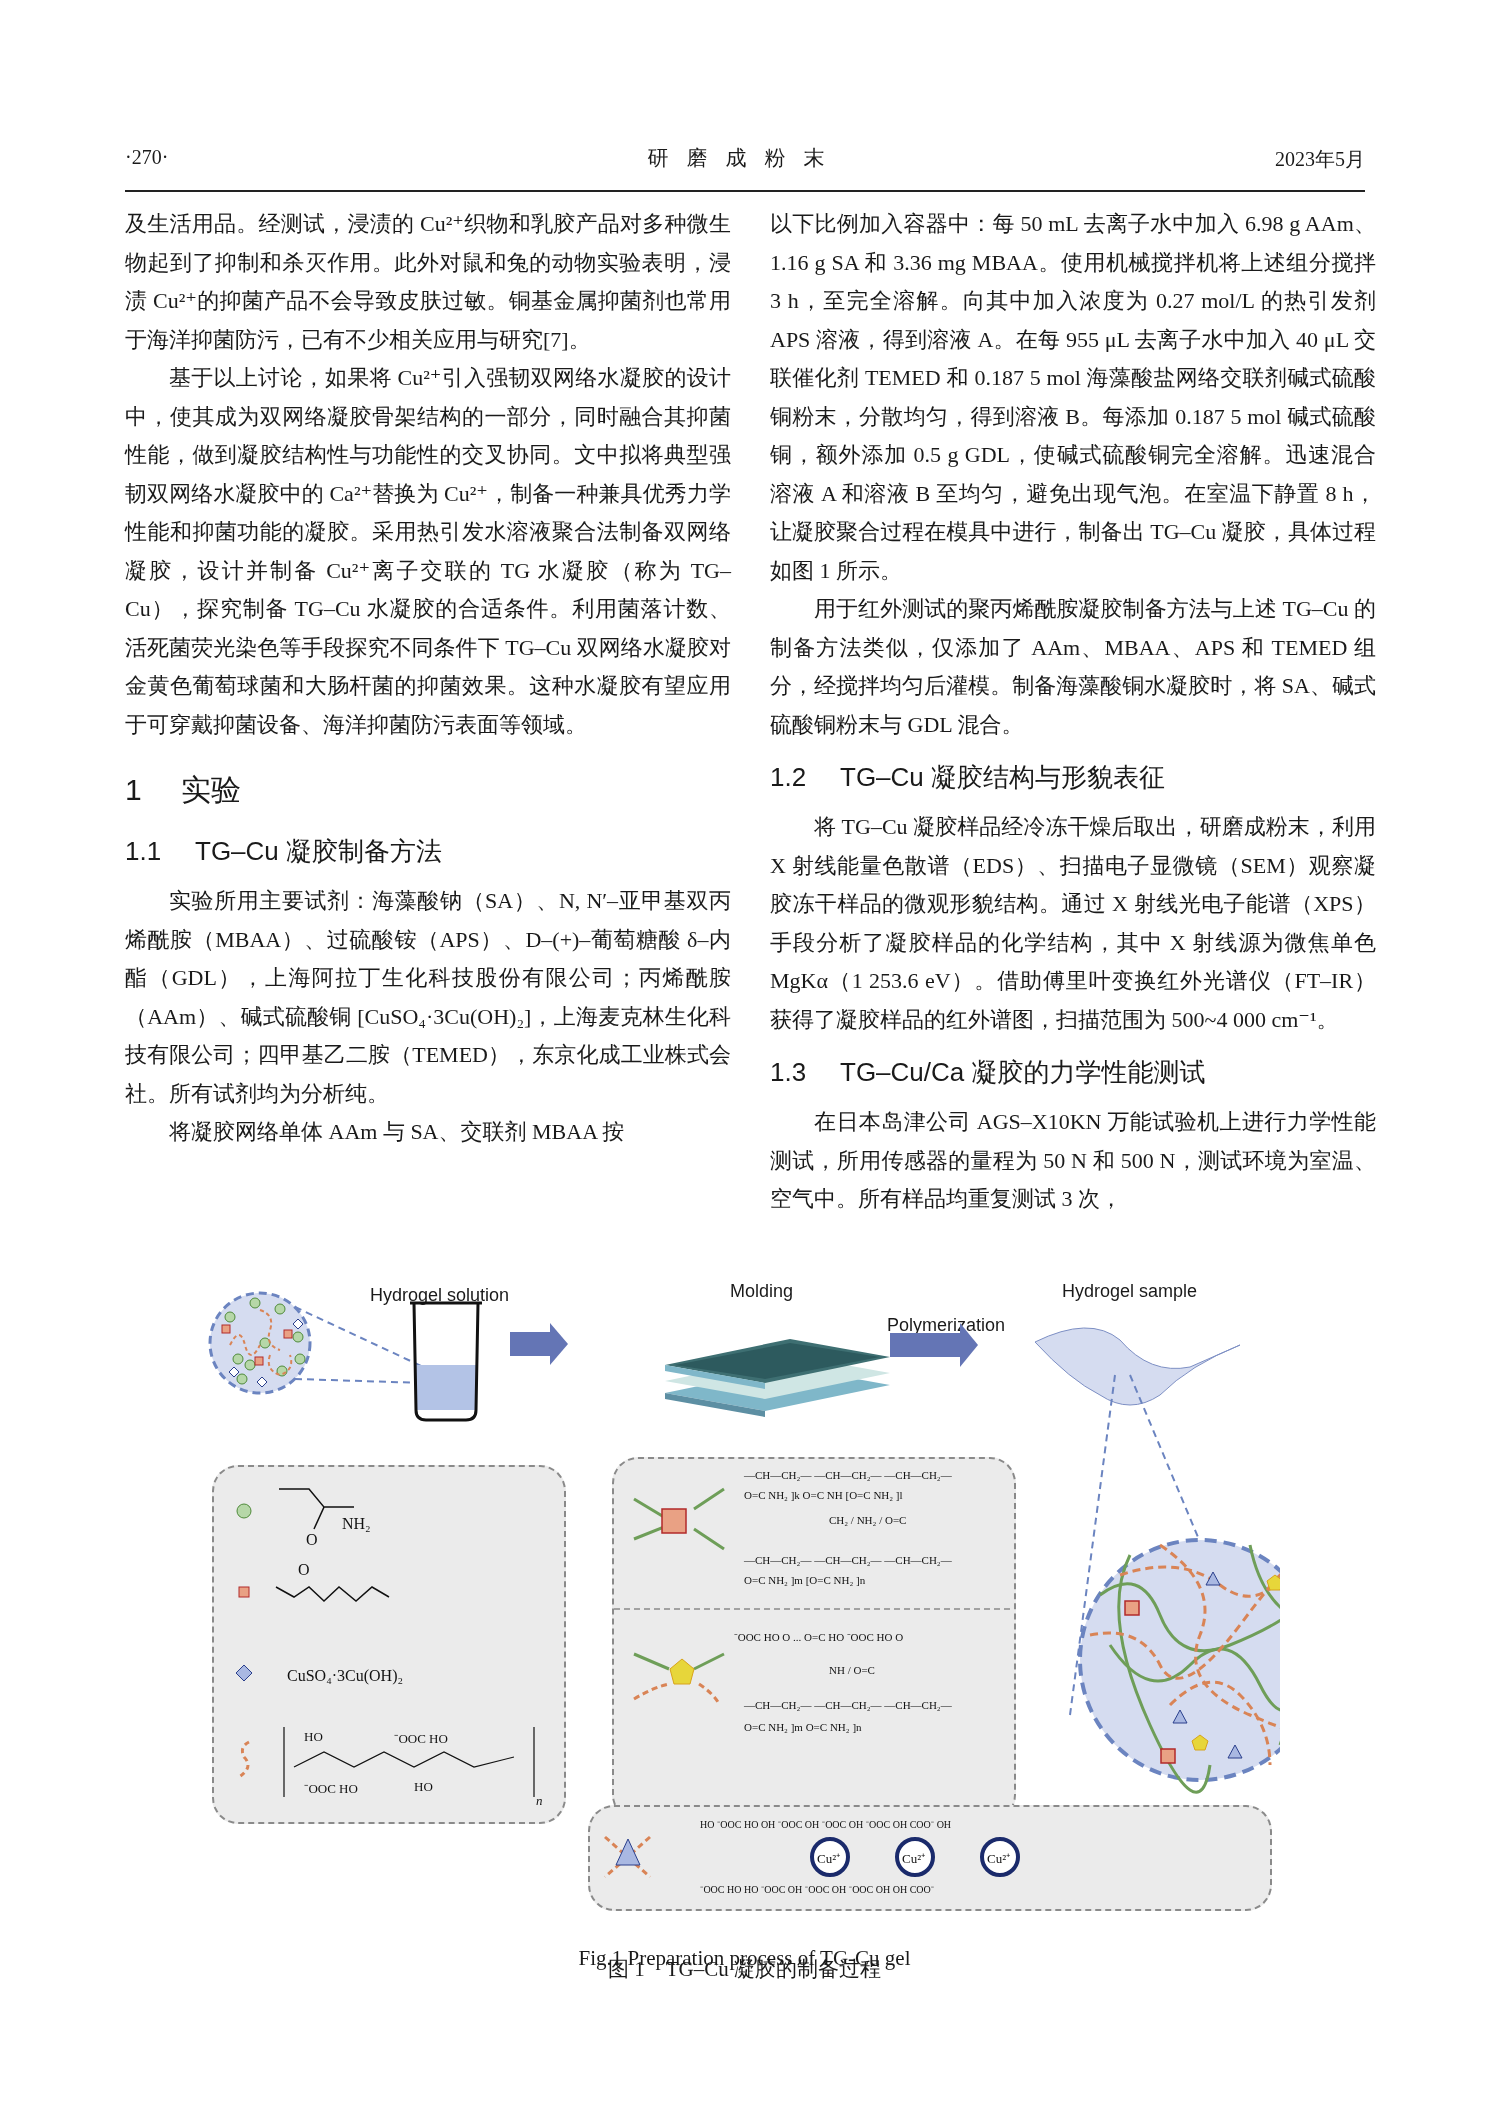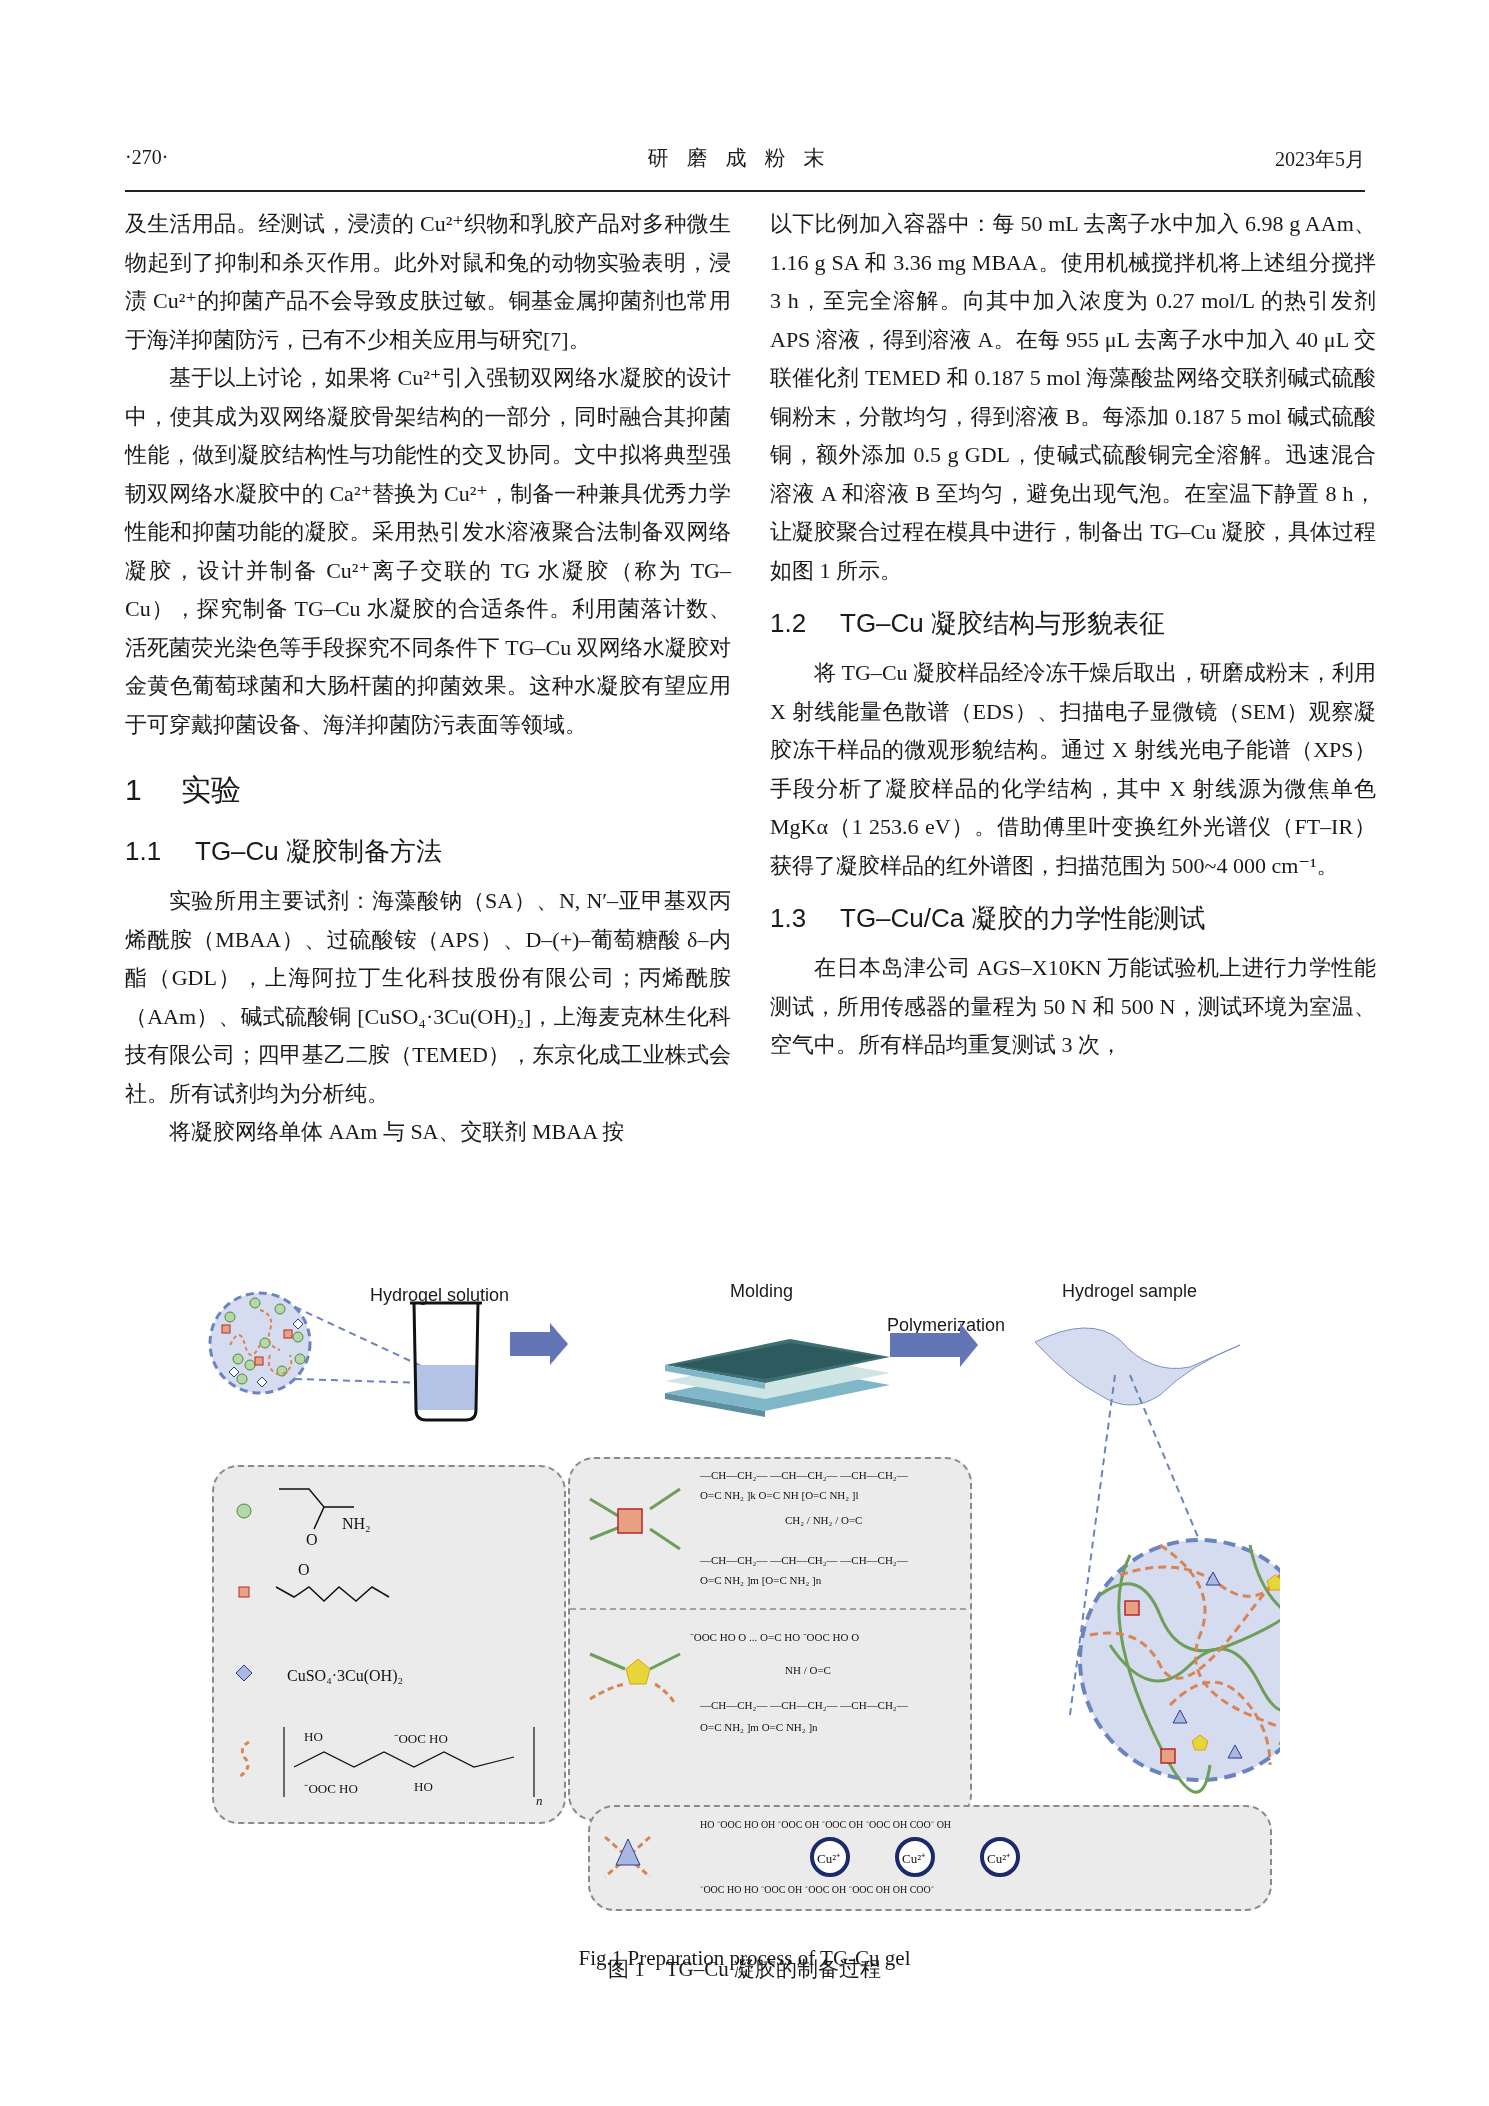--- a/index.html
+++ b/index.html
@@ -45,20 +45,21 @@
   </div>
   <div class="h2">
     <span class="num">1.1</span><span>TG–Cu 凝胶制备方法</span>
   </div>
   <p class="indent">实验所用主要试剂：海藻酸钠（SA）、N, N′–亚甲基双丙烯酰胺（MBAA）、过硫酸铵（APS）、D–(+)–葡萄糖酸 δ–内酯（GDL），上海阿拉丁生化科技股份有限公司；丙烯酰胺（AAm）、碱式硫酸铜 [CuSO₄·3Cu(OH)₂]，上海麦克林生化科技有限公司；四甲基乙二胺（TEMED），东京化成工业株式会社。所有试剂均为分析纯。</p>
   <p class="indent">将凝胶网络单体 AAm 与 SA、交联剂 MBAA 按</p>
 </div>
 
 <div class="col right">
   <p>以下比例加入容器中：每 50 mL 去离子水中加入 6.98 g AAm、1.16 g SA 和 3.36 mg MBAA。使用机械搅拌机将上述组分搅拌 3 h，至完全溶解。向其中加入浓度为 0.27 mol/L 的热引发剂 APS 溶液，得到溶液 A。在每 955 μL 去离子水中加入 40 μL 交联催化剂 TEMED 和 0.187 5 mol 海藻酸盐网络交联剂碱式硫酸铜粉末，分散均匀，得到溶液 B。每添加 0.187 5 mol 碱式硫酸铜，额外添加 0.5 g GDL，使碱式硫酸铜完全溶解。迅速混合溶液 A 和溶液 B 至均匀，避免出现气泡。在室温下静置 8 h，让凝胶聚合过程在模具中进行，制备出 TG–Cu 凝胶，具体过程如图 1 所示。</p>
+  <p class="indent">用于红外测试的聚丙烯酰胺凝胶制备方法与上述 TG–Cu 的制备方法类似，仅添加了 AAm、MBAA、APS 和 TEMED 组分，经搅拌均匀后灌模。制备海藻酸铜水凝胶时，将 SA、碱式硫酸铜粉末与 GDL 混合。</p>
   <div class="h2">
     <span class="num">1.2</span><span>TG–Cu 凝胶结构与形貌表征</span>
   </div>
   <p class="indent">将 TG–Cu 凝胶样品经冷冻干燥后取出，研磨成粉末，利用 X 射线能量色散谱（EDS）、扫描电子显微镜（SEM）观察凝胶冻干样品的微观形貌结构。通过 X 射线光电子能谱（XPS）手段分析了凝胶样品的化学结构，其中 X 射线源为微焦单色 MgKα（1 253.6 eV）。借助傅里叶变换红外光谱仪（FT–IR）获得了凝胶样品的红外谱图，扫描范围为 500~4 000 cm⁻¹。</p>
   <div class="h2">
     <span class="num">1.3</span><span>TG–Cu/Ca 凝胶的力学性能测试</span>
   </div>
   <p class="indent">在日本岛津公司 AGS–X10KN 万能试验机上进行力学性能测试，所用传感器的量程为 50 N 和 500 N，测试环境为室温、空气中。所有样品均重复测试 3 次，</p>
 </div>
 
@@ -162,21 +163,21 @@
     <span class="chem" style="left:92px;top:64px;font-size:16px;">O</span>
     <span class="chem" style="left:84px;top:94px;font-size:16px;">O</span>
     <span class="chem" style="left:73px;top:200px;font-size:16px;">CuSO₄·3Cu(OH)₂</span>
     <span class="chem" style="left:90px;top:262px;">HO</span>
     <span class="chem" style="left:180px;top:262px;">⁻OOC HO</span>
     <span class="chem" style="left:90px;top:312px;">⁻OOC HO</span>
     <span class="chem" style="left:200px;top:312px;">HO</span>
     <span class="chem" style="left:322px;top:326px;font-style:italic;">n</span>
   </div>
 
-  <div class="panel" style="left:368px;top:172px;width:400px;height:360px;text-align:center;">
+  <div class="panel" style="left:412px;top:172px;width:400px;height:360px;text-align:center;">
     <svg width="400" height="360" style="position:absolute;left:0;top:0;">
       <path d="M20 40 L70 70 M20 80 L70 60 M80 50 Q95 40 110 30 M80 70 Q95 80 110 90" fill="none" stroke="#6e9e58" stroke-width="3"></path>
       <rect x="48" y="50" width="24" height="24" fill="#e9a184" stroke="#b22a2a" stroke-width="1.5"></rect>
       <line x1="0" y1="150" x2="400" y2="150" stroke="#8a8a8a" stroke-width="1.5" stroke-dasharray="6 4"></line>
       <path d="M20 195 L55 210 M80 210 L110 195" fill="none" stroke="#6e9e58" stroke-width="3"></path>
       <path d="M20 240 Q40 228 55 225 M85 225 Q100 235 105 245" fill="none" stroke="#d98456" stroke-width="3" stroke-dasharray="6 4"></path>
       <polygon points="68,200 80,210 76,225 60,225 56,210" fill="#e7d63a" stroke="#d8a31a"></polygon>
     </svg>
     <span class="chem" style="left:130px;top:10px;font-size:11px;">—CH—CH₂—   —CH—CH₂—   —CH—CH₂—</span>
     <span class="chem" style="left:130px;top:30px;font-size:11px;">O=C  NH₂  ]k   O=C  NH   [O=C  NH₂ ]l</span>

